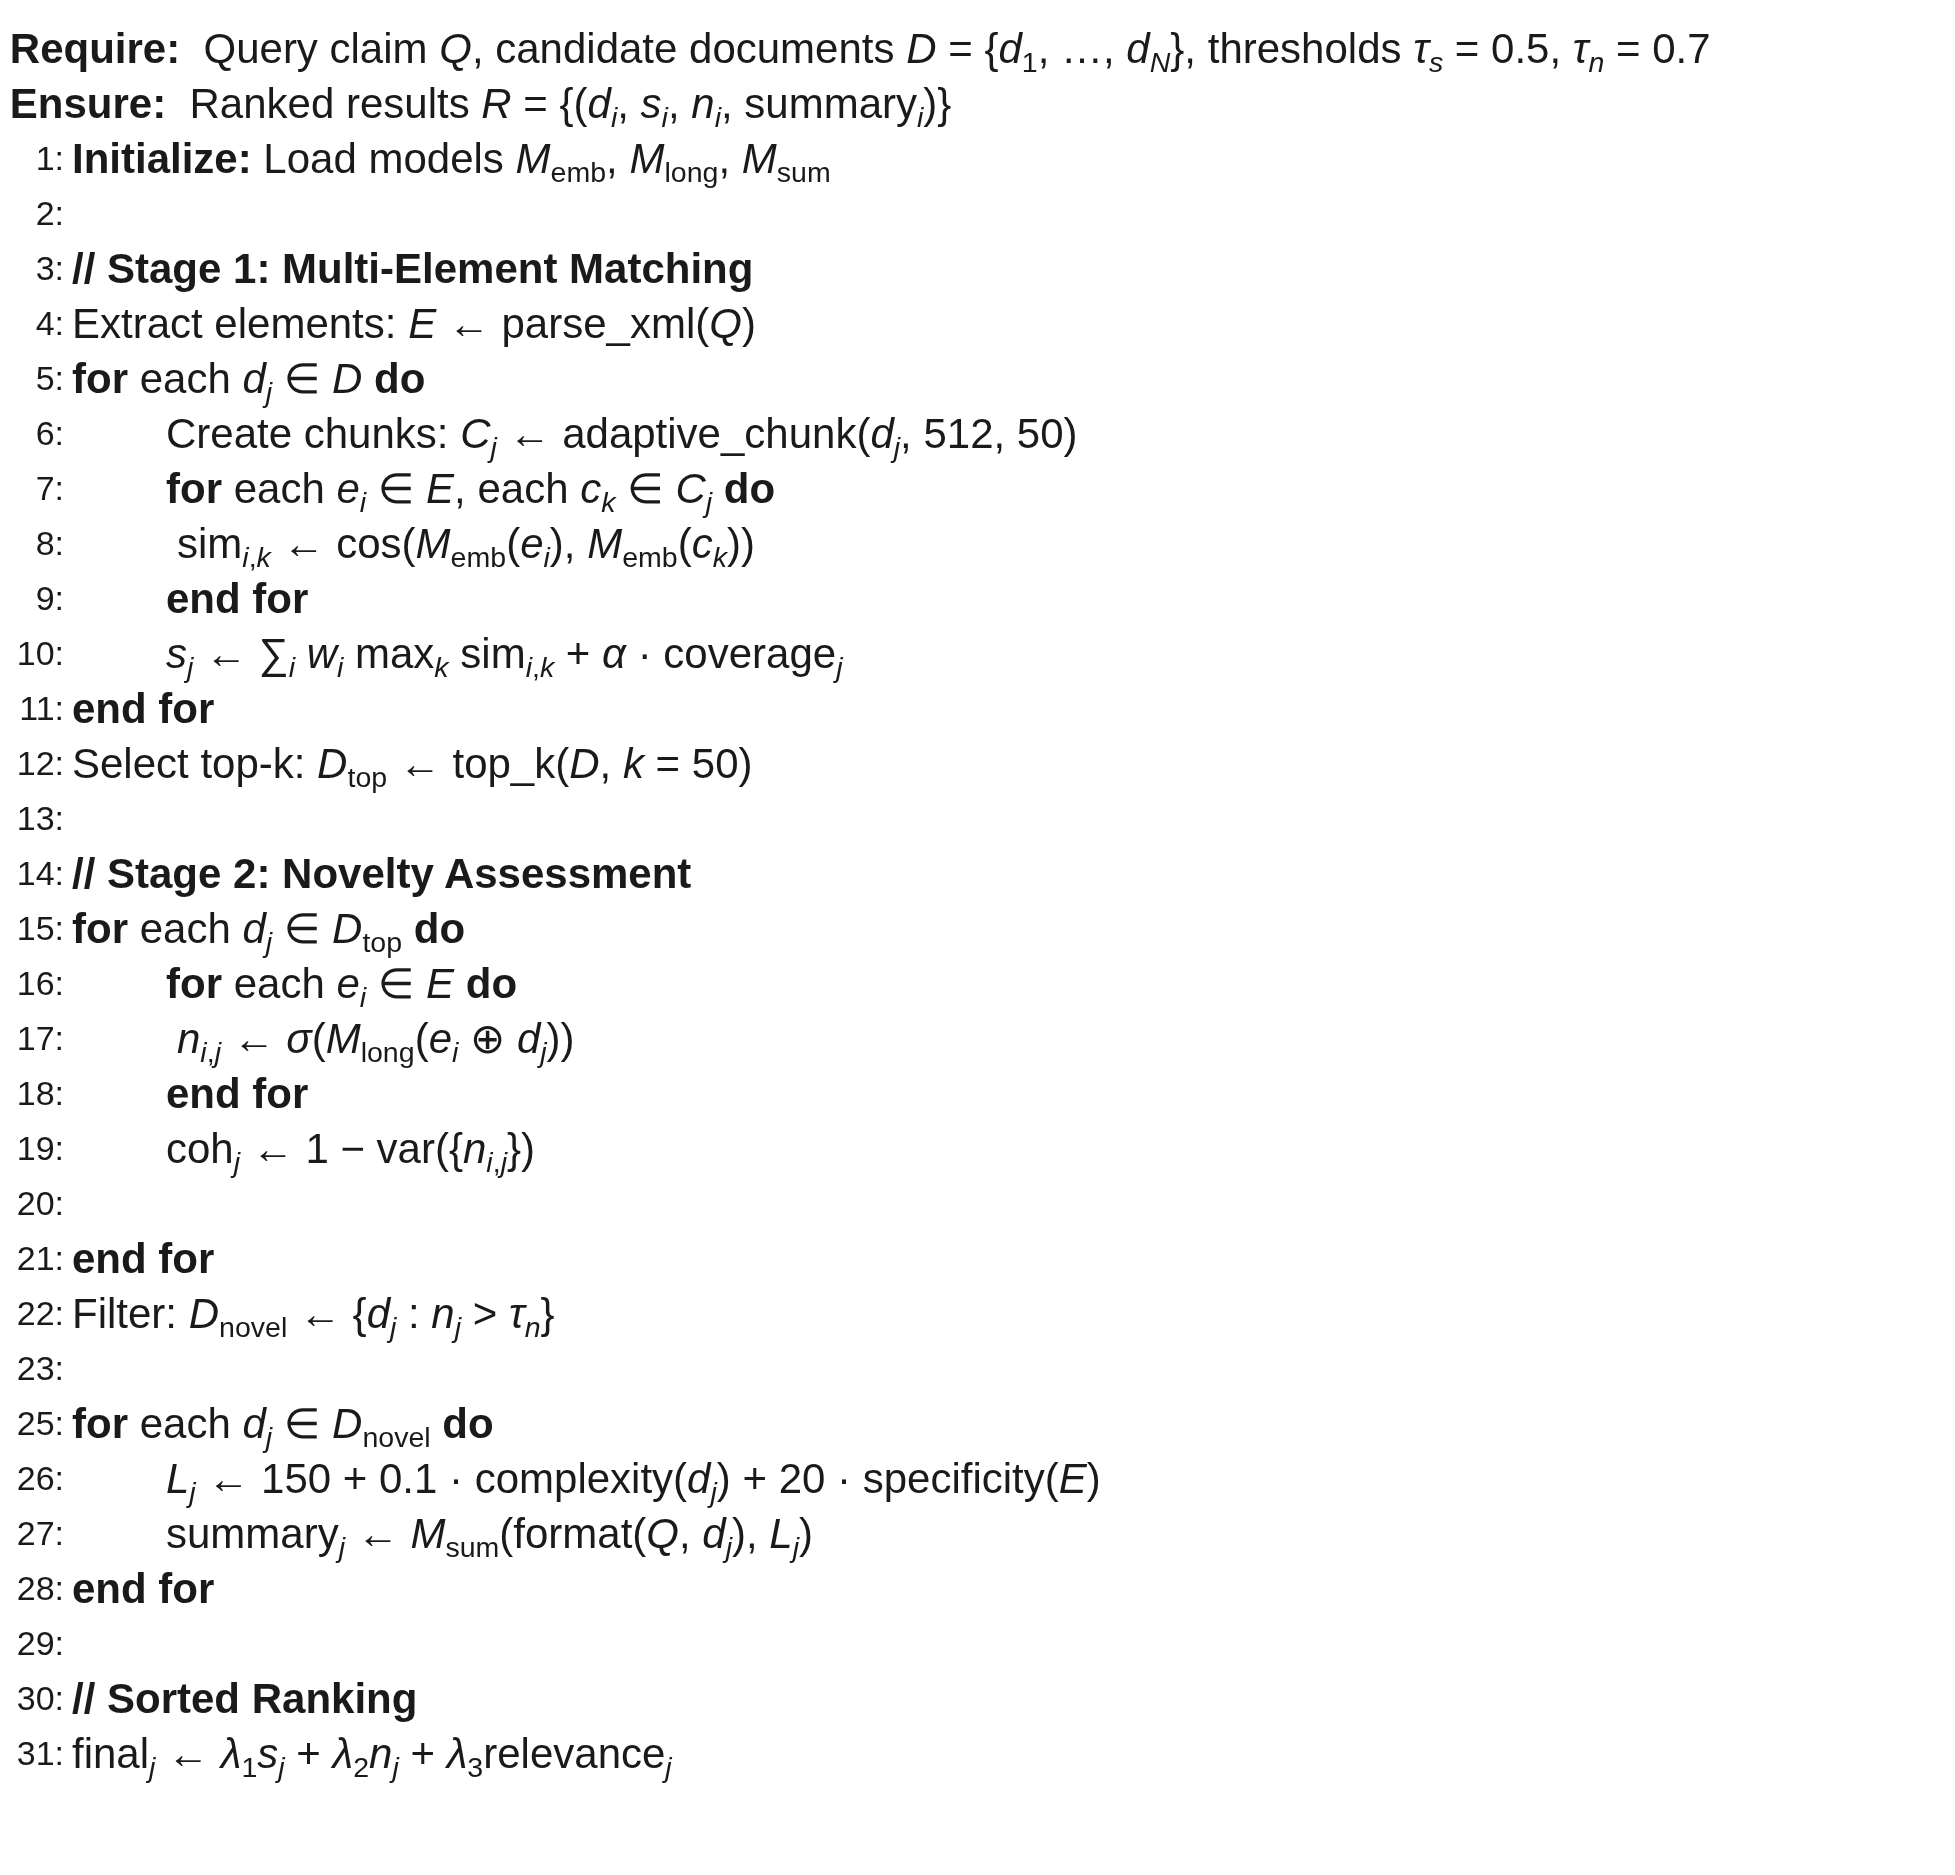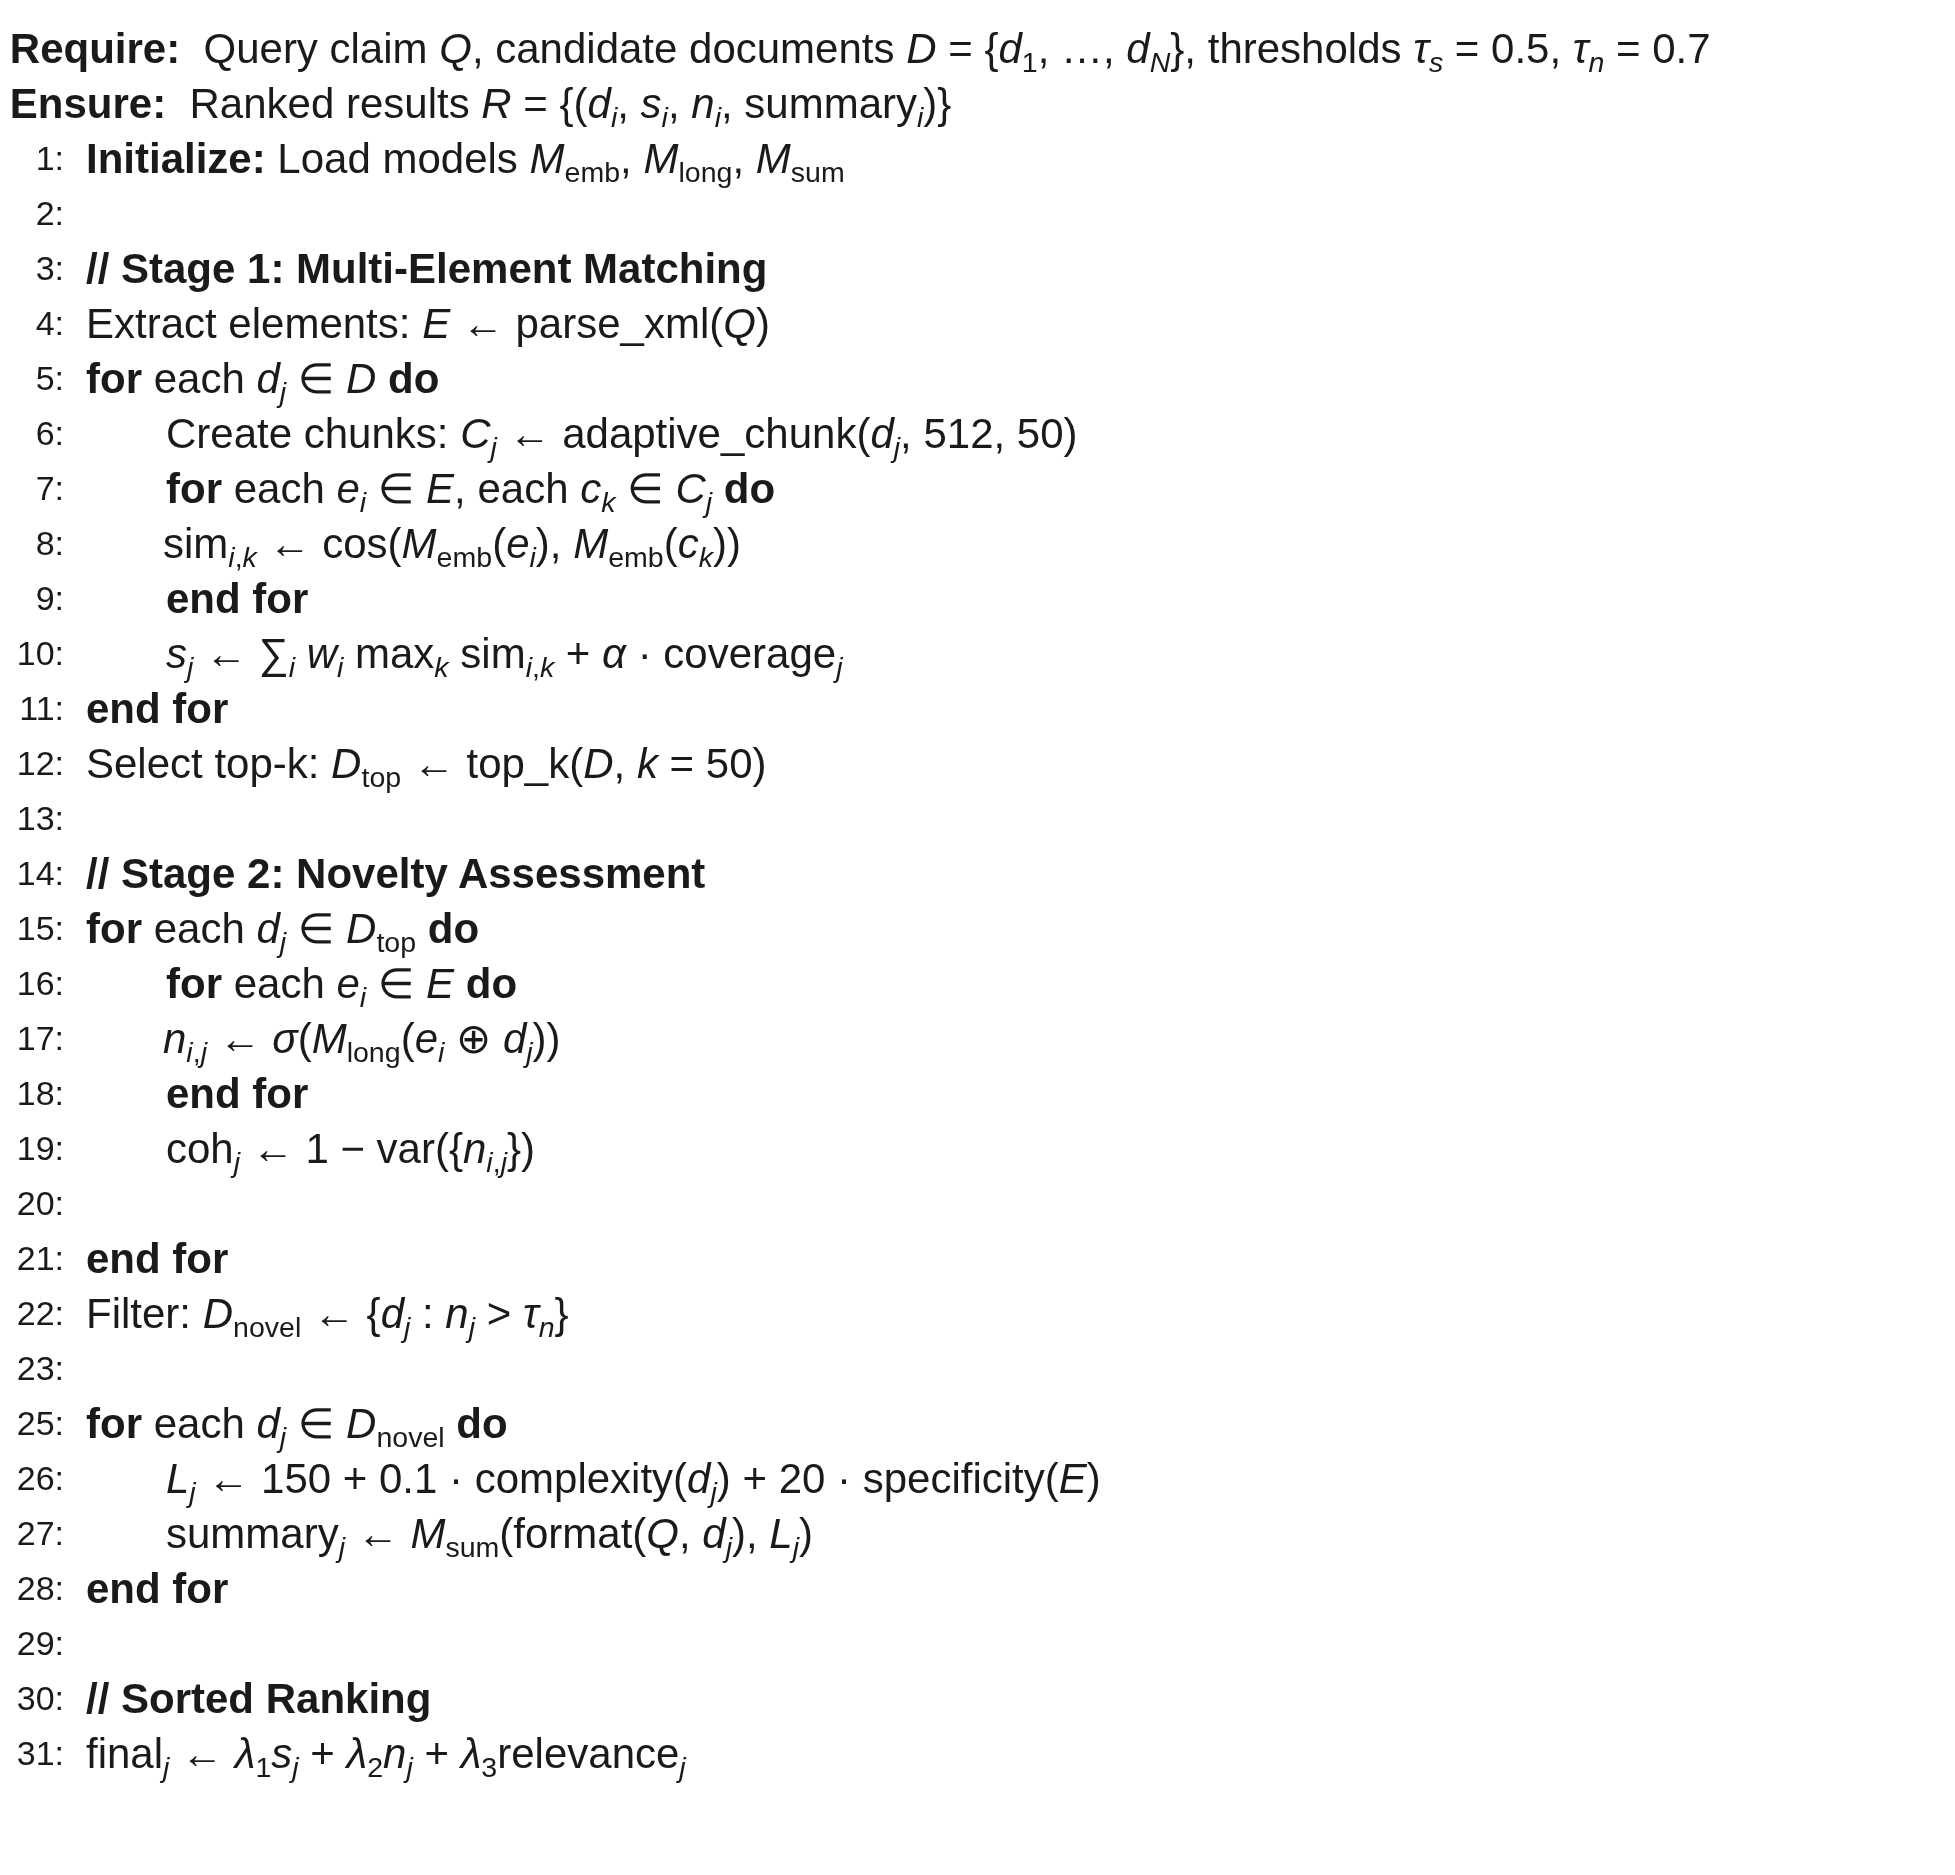--- a/index.html
+++ b/index.html
@@ -14,23 +14,23 @@
     font-family: Liberation Sans, sans-serif;
     font-size: 42px;
     line-height: 55px;
   }
   .line { position: relative; height: 55px; white-space: nowrap; }
   .hdr { padding-left: 9.8px; }
   .lnum {
     position: absolute; left: 0; width: 64px; text-align: right;
     font-size: 34px;
   }
-  .content { position: absolute; left: 86px; }
+  .content { position: absolute; left: 72px; }
   .ind1 { left: 131px; margin-left: 35px; }
-  .ind2 { left: 163px; }
+  .ind2 { left: 177px; }
   b, .kw { font-weight: bold; }
   i, .m { font-style: italic; }
   sub, sup { font-size: 0.68em; line-height: 0; }
 </style>
 </head>
 <body>
 
 <div class="algo">
 
   <div class="line hdr">

